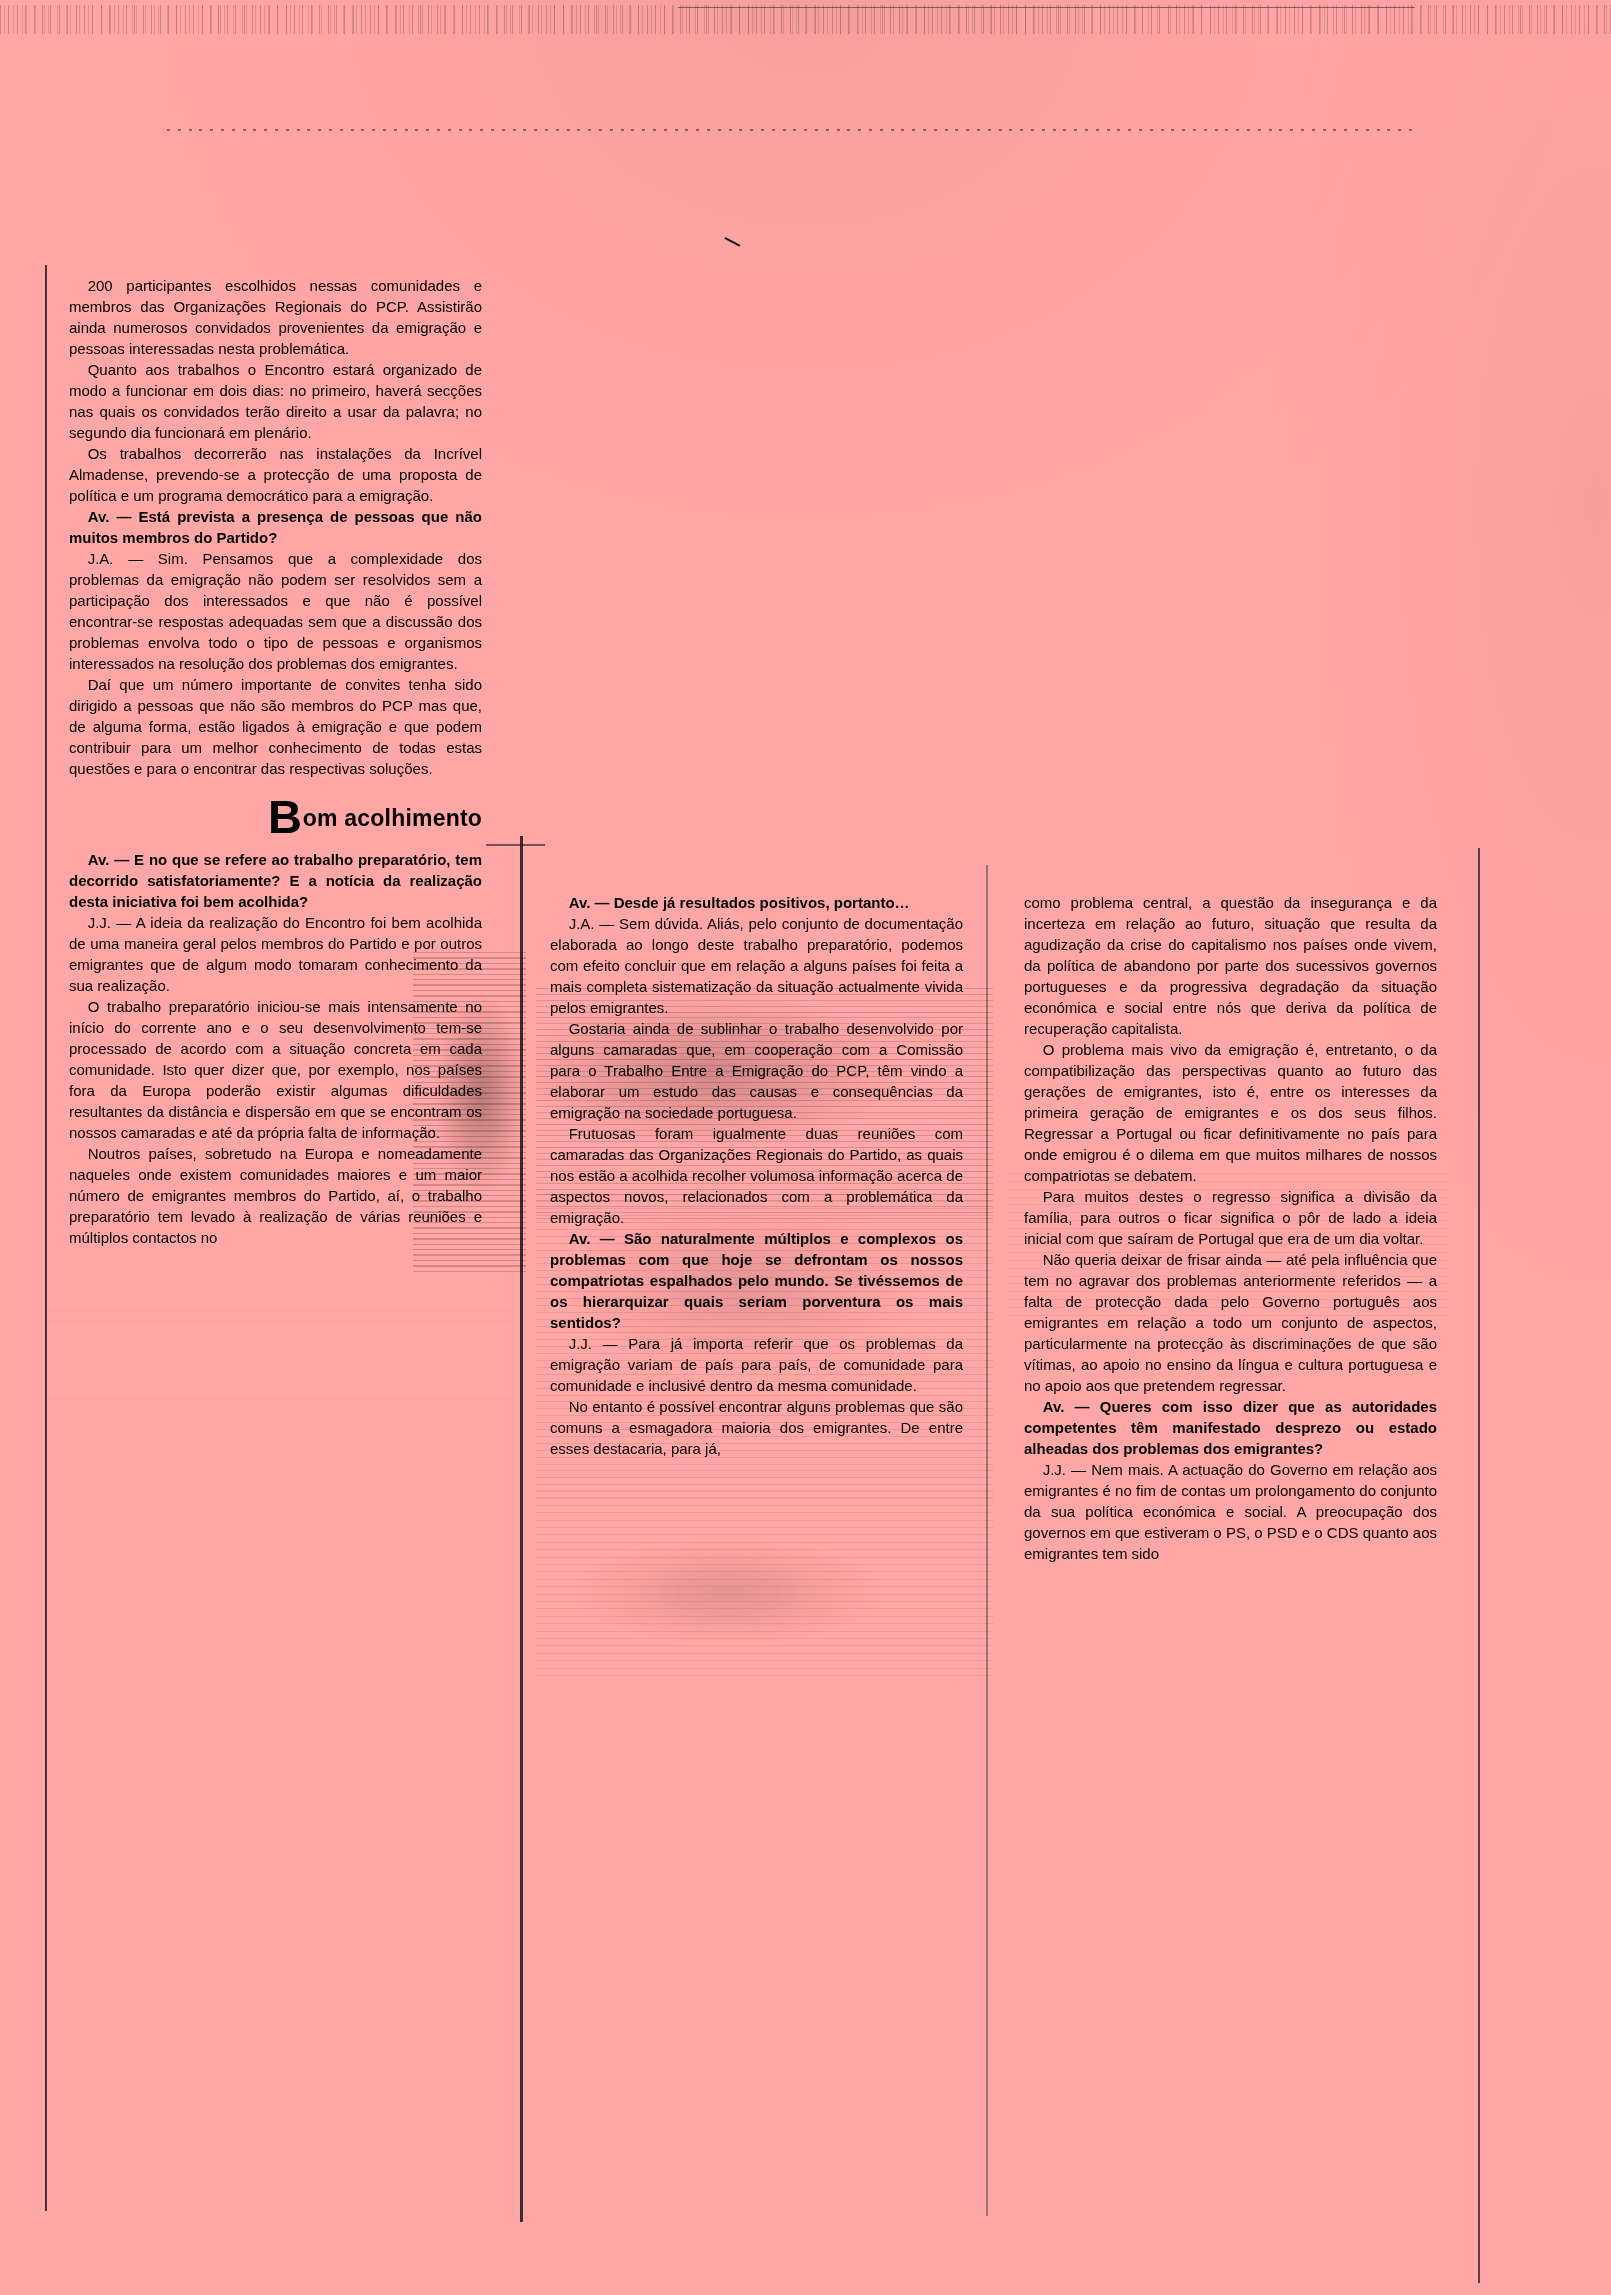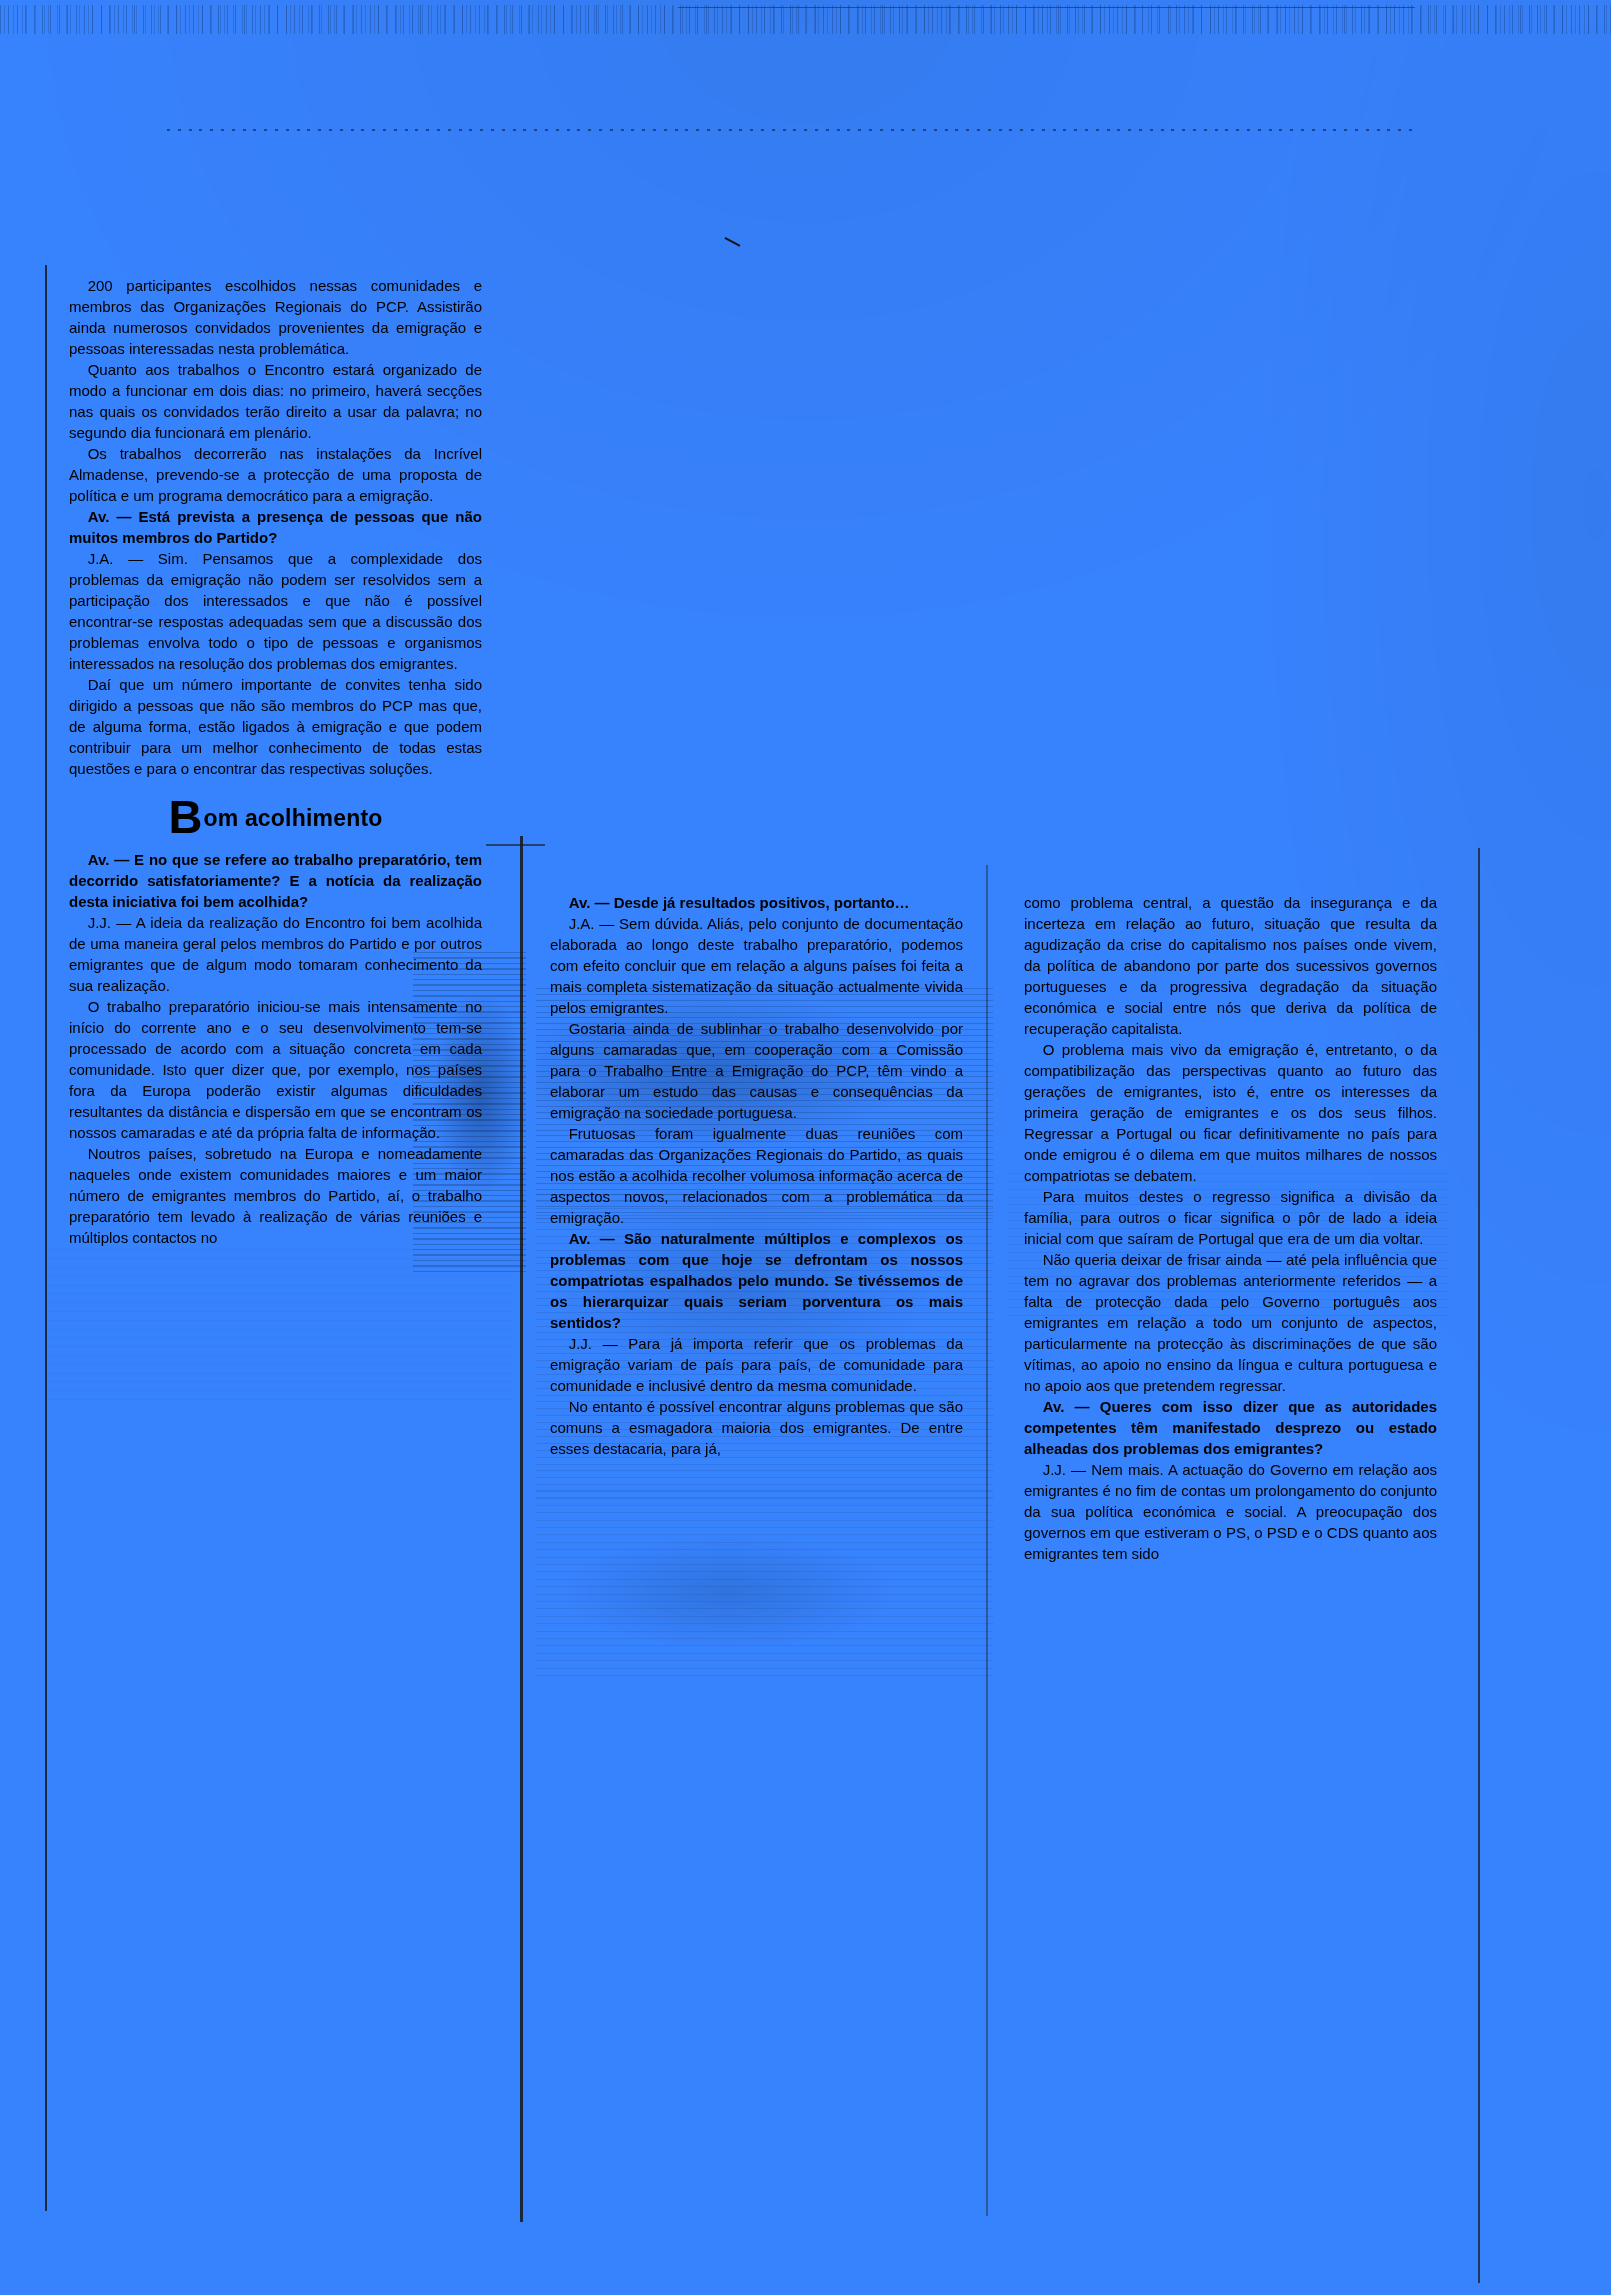--- a/index.html
+++ b/index.html
@@ -10,21 +10,21 @@
   }
   body {
     font-family: "Liberation Sans", sans-serif;
   }
 
   
   .page {
     position: relative;
     width: 1612px;
     height: 2295px;
-    background: #3b82f6;
+    background: #fca5a5;
     overflow: hidden;
     filter: contrast(1.06);
   }
 
   
   .scan-noise {
     position: absolute;
     inset: 0;
     pointer-events: none;
     background:
@@ -119,21 +119,21 @@
   
   .section-head {
     position: relative;
     margin: 22.6px 0 16.7px 0;
     font-weight: bold;
     font-size: 23px;
     line-height: 28.5px;
     letter-spacing: 0.3px;
     color: #060606;
     text-indent: 0;
-    text-align: center;
+    text-align: right;
     font-stretch: condensed;
   }
   .section-head .dropcap {
     font-size: 47px;
     line-height: 30.5px;
     font-weight: bold;
     vertical-align: -6.9px;
     letter-spacing: 0px;
     margin-right: 1px;
   }

